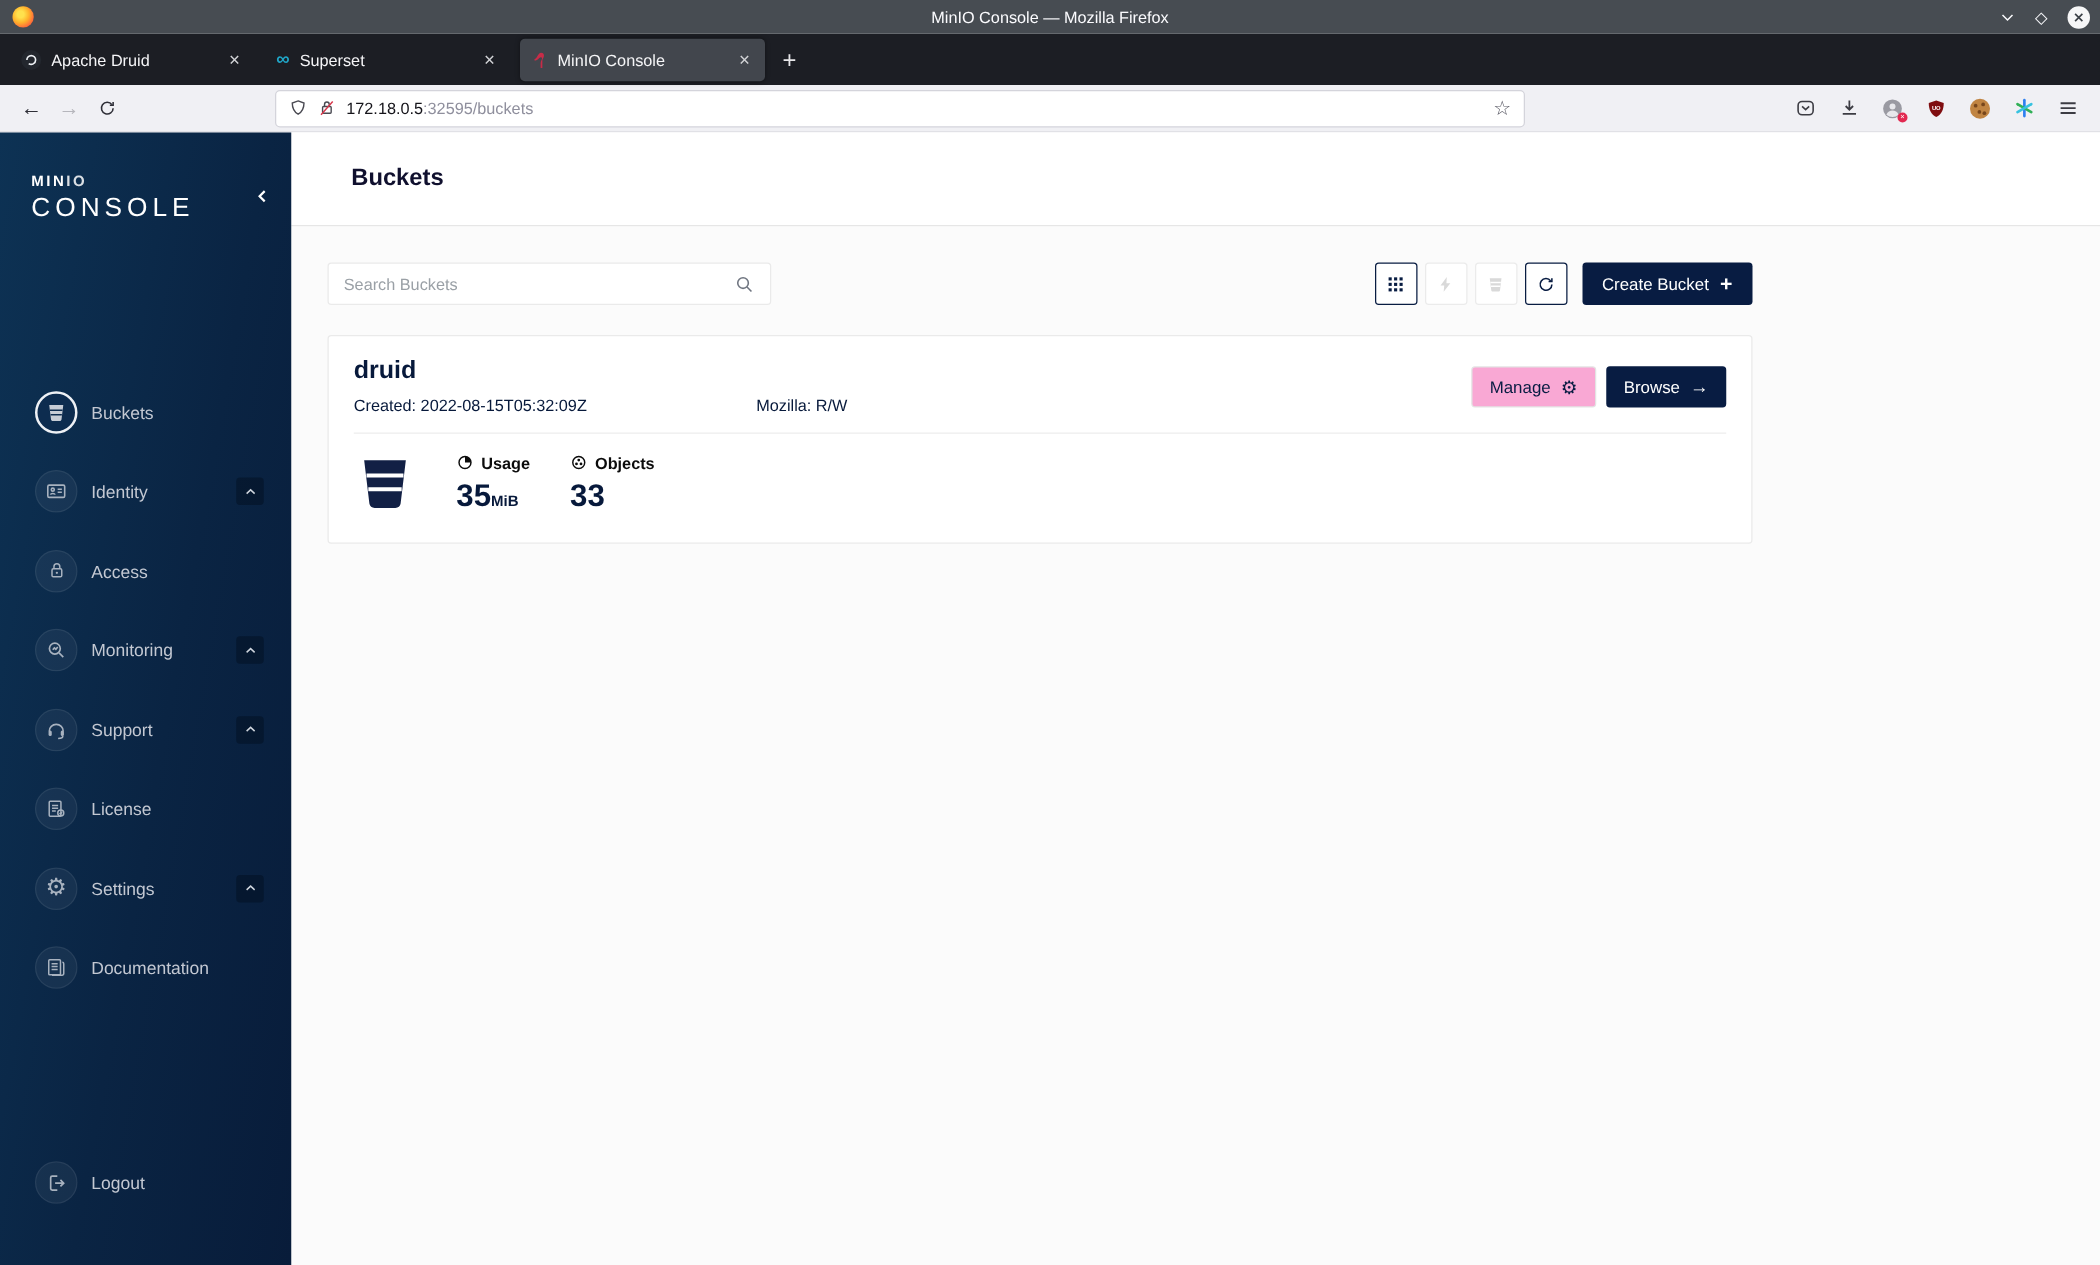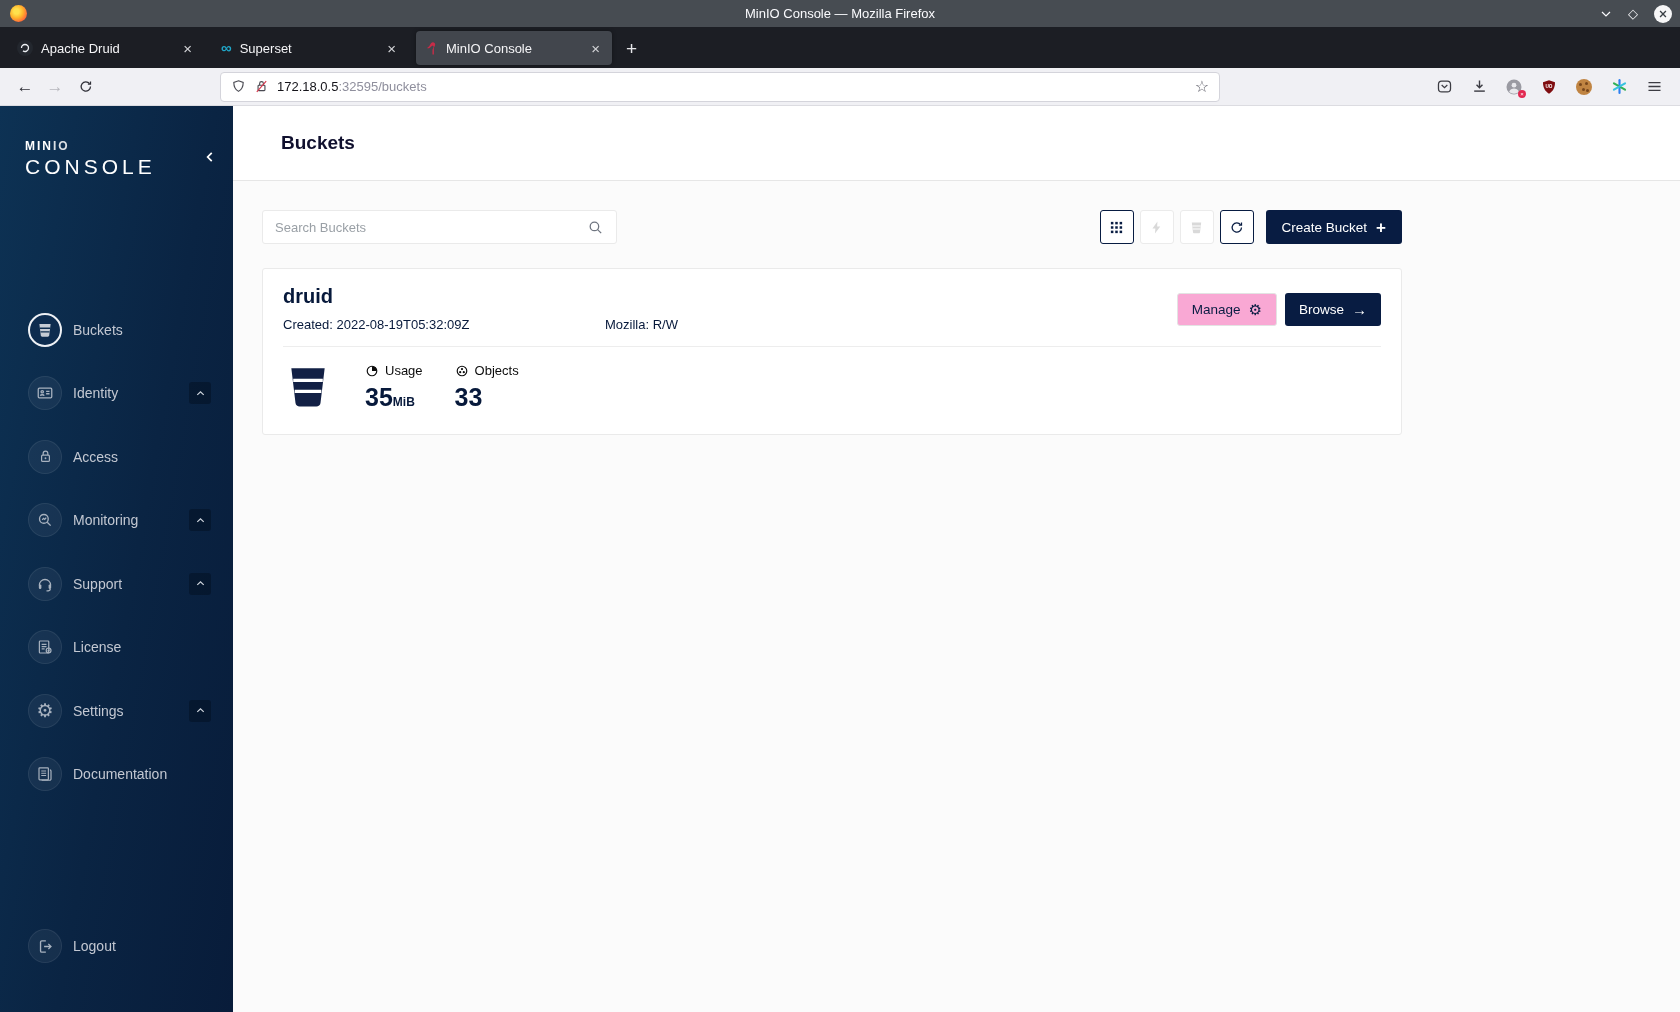--- a/index.html
+++ b/index.html
@@ -75,21 +75,21 @@
   .bk-meta { display:flex; margin-top:9px; font-size:13px; color:#07193b; }
   .bk-created { width:322px; }
   .card-btns { margin-left:auto; display:flex; gap:8px; align-items:flex-start; margin-top:8px; }
   .manage-btn { height:33px; background:#f9a8d4; border:1px solid #e3e3e3; border-radius:3px; color:#081C42; font-size:13.5px; display:flex; align-items:center; gap:8px; padding:0 14px; }
   .browse-btn { height:33px; background:#081C42; border-radius:3px; color:#fff; font-size:13.5px; display:flex; align-items:center; gap:8px; padding:0 14px; }
   .divider { height:1px; background:#ededed; margin-top:14px; }
   .metrics { display:flex; margin-top:14px; }
   .big-bucket { color:#122045; }
   .metric { margin-left:32px; }
   .metric:first-of-type { margin-left:32px; }
-  .m-label { display:flex; align-items:center; gap:6px; font-size:13px; font-weight:normal; color:#0c0c0c; margin-top:2px; }
+  .m-label { display:flex; gap:6px; font-size:13px; font-weight:bold; color:#0c0c0c; margin-top:2px; }
   .m-value { font-size:25px; font-weight:bold; color:#07193b; margin-top:5px; }
   .m-unit { font-size:12px; font-weight:bold; }
 </style>
 </head>
 <body>
 
 <div class="titlebar">
   <div class="ff-logo"></div>
   <div class="tb-title">MinIO Console — Mozilla Firefox</div>
   <div class="win-controls">
@@ -388,21 +388,21 @@
               <span class="create-plus">+</span>
             </div>
           </div>
         </div>
 
         <div class="card">
           <div class="card-top">
             <div>
               <div class="bk-name">druid</div>
               <div class="bk-meta">
-                <span class="bk-created">Created: 2022-08-19T05:32:09Z</span>
+                <span class="bk-created">Created: 2022-08-15T05:32:09Z</span>
                 <span>Mozilla: R/W</span>
               </div>
             </div>
             <div class="card-btns">
               <div class="manage-btn">
                 <span>Manage</span>
                 <span style="font-size:15px;">⚙</span>
               </div>
               <div class="browse-btn">
                 <span>Browse</span>

